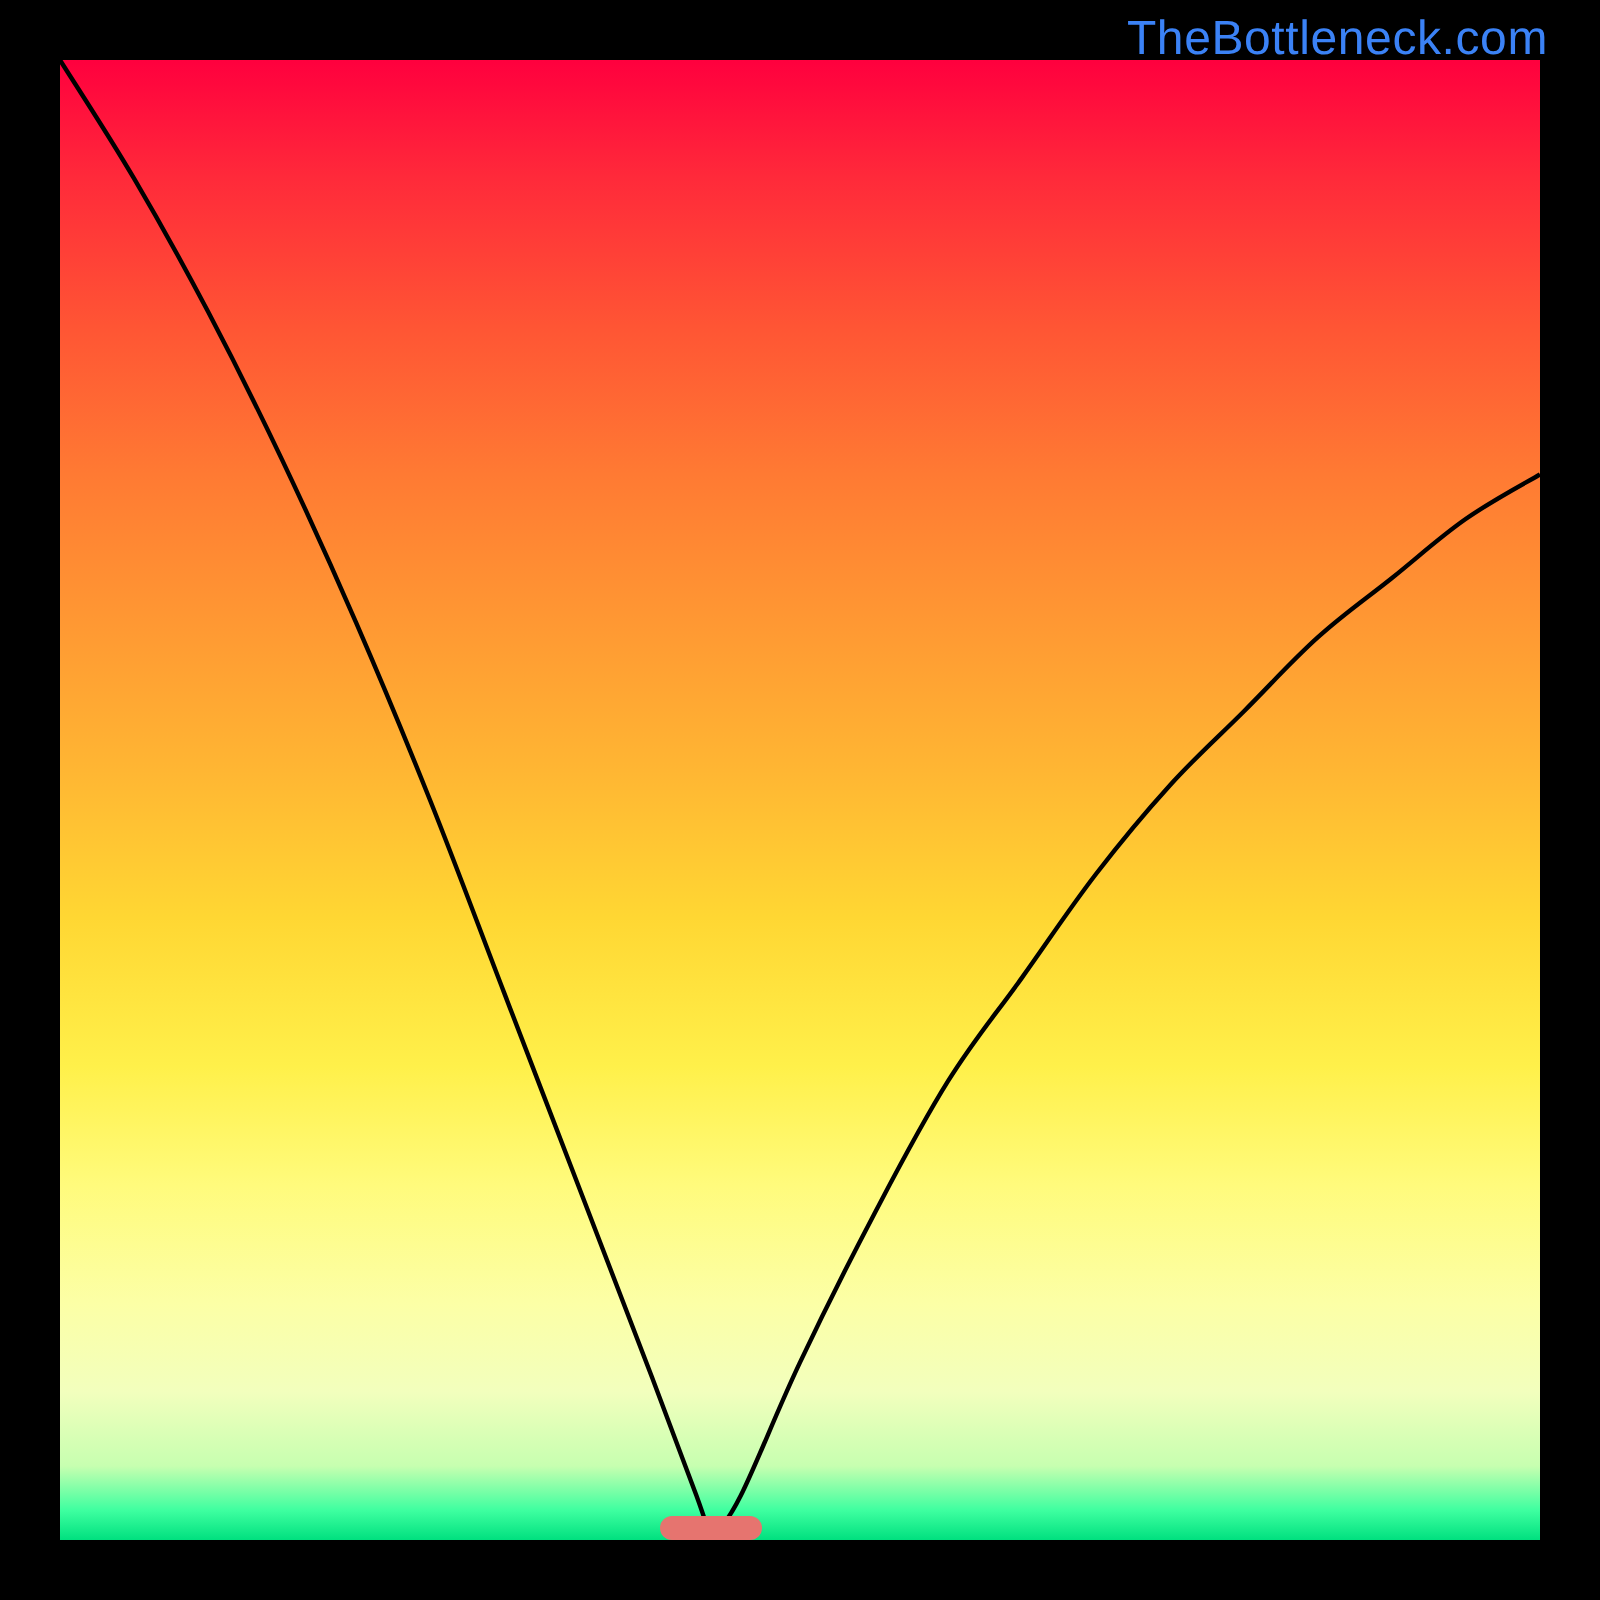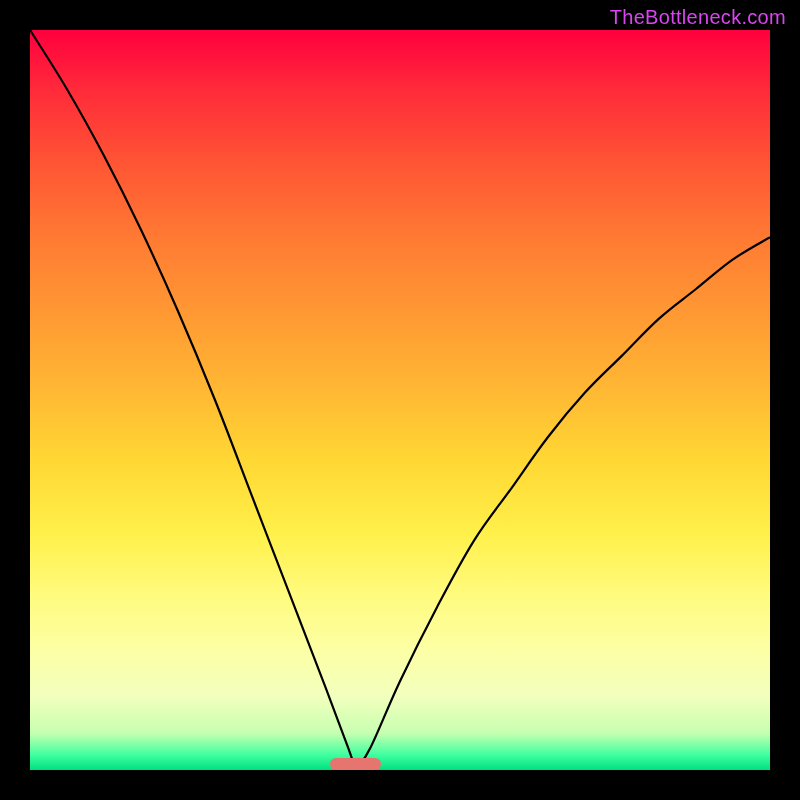--- a/index.html
+++ b/index.html
@@ -13,23 +13,23 @@
   }
   .frame {
     position: relative;
     width: 800px;
     height: 800px;
     background: #000;
   }
   .watermark {
     position: absolute;
     top: 6px;
-    right: 14px;
-    color: #d946ef;
-    font-size: 20px;
+    right: 26px;
+    color: #3b82f6;
+    font-size: 24px;
     font-weight: 400;
     letter-spacing: 0.3px;
     z-index: 10;
   }
   .plot-area {
     position: absolute;
     left: 30px;
     top: 30px;
     width: 740px;
     height: 740px;

